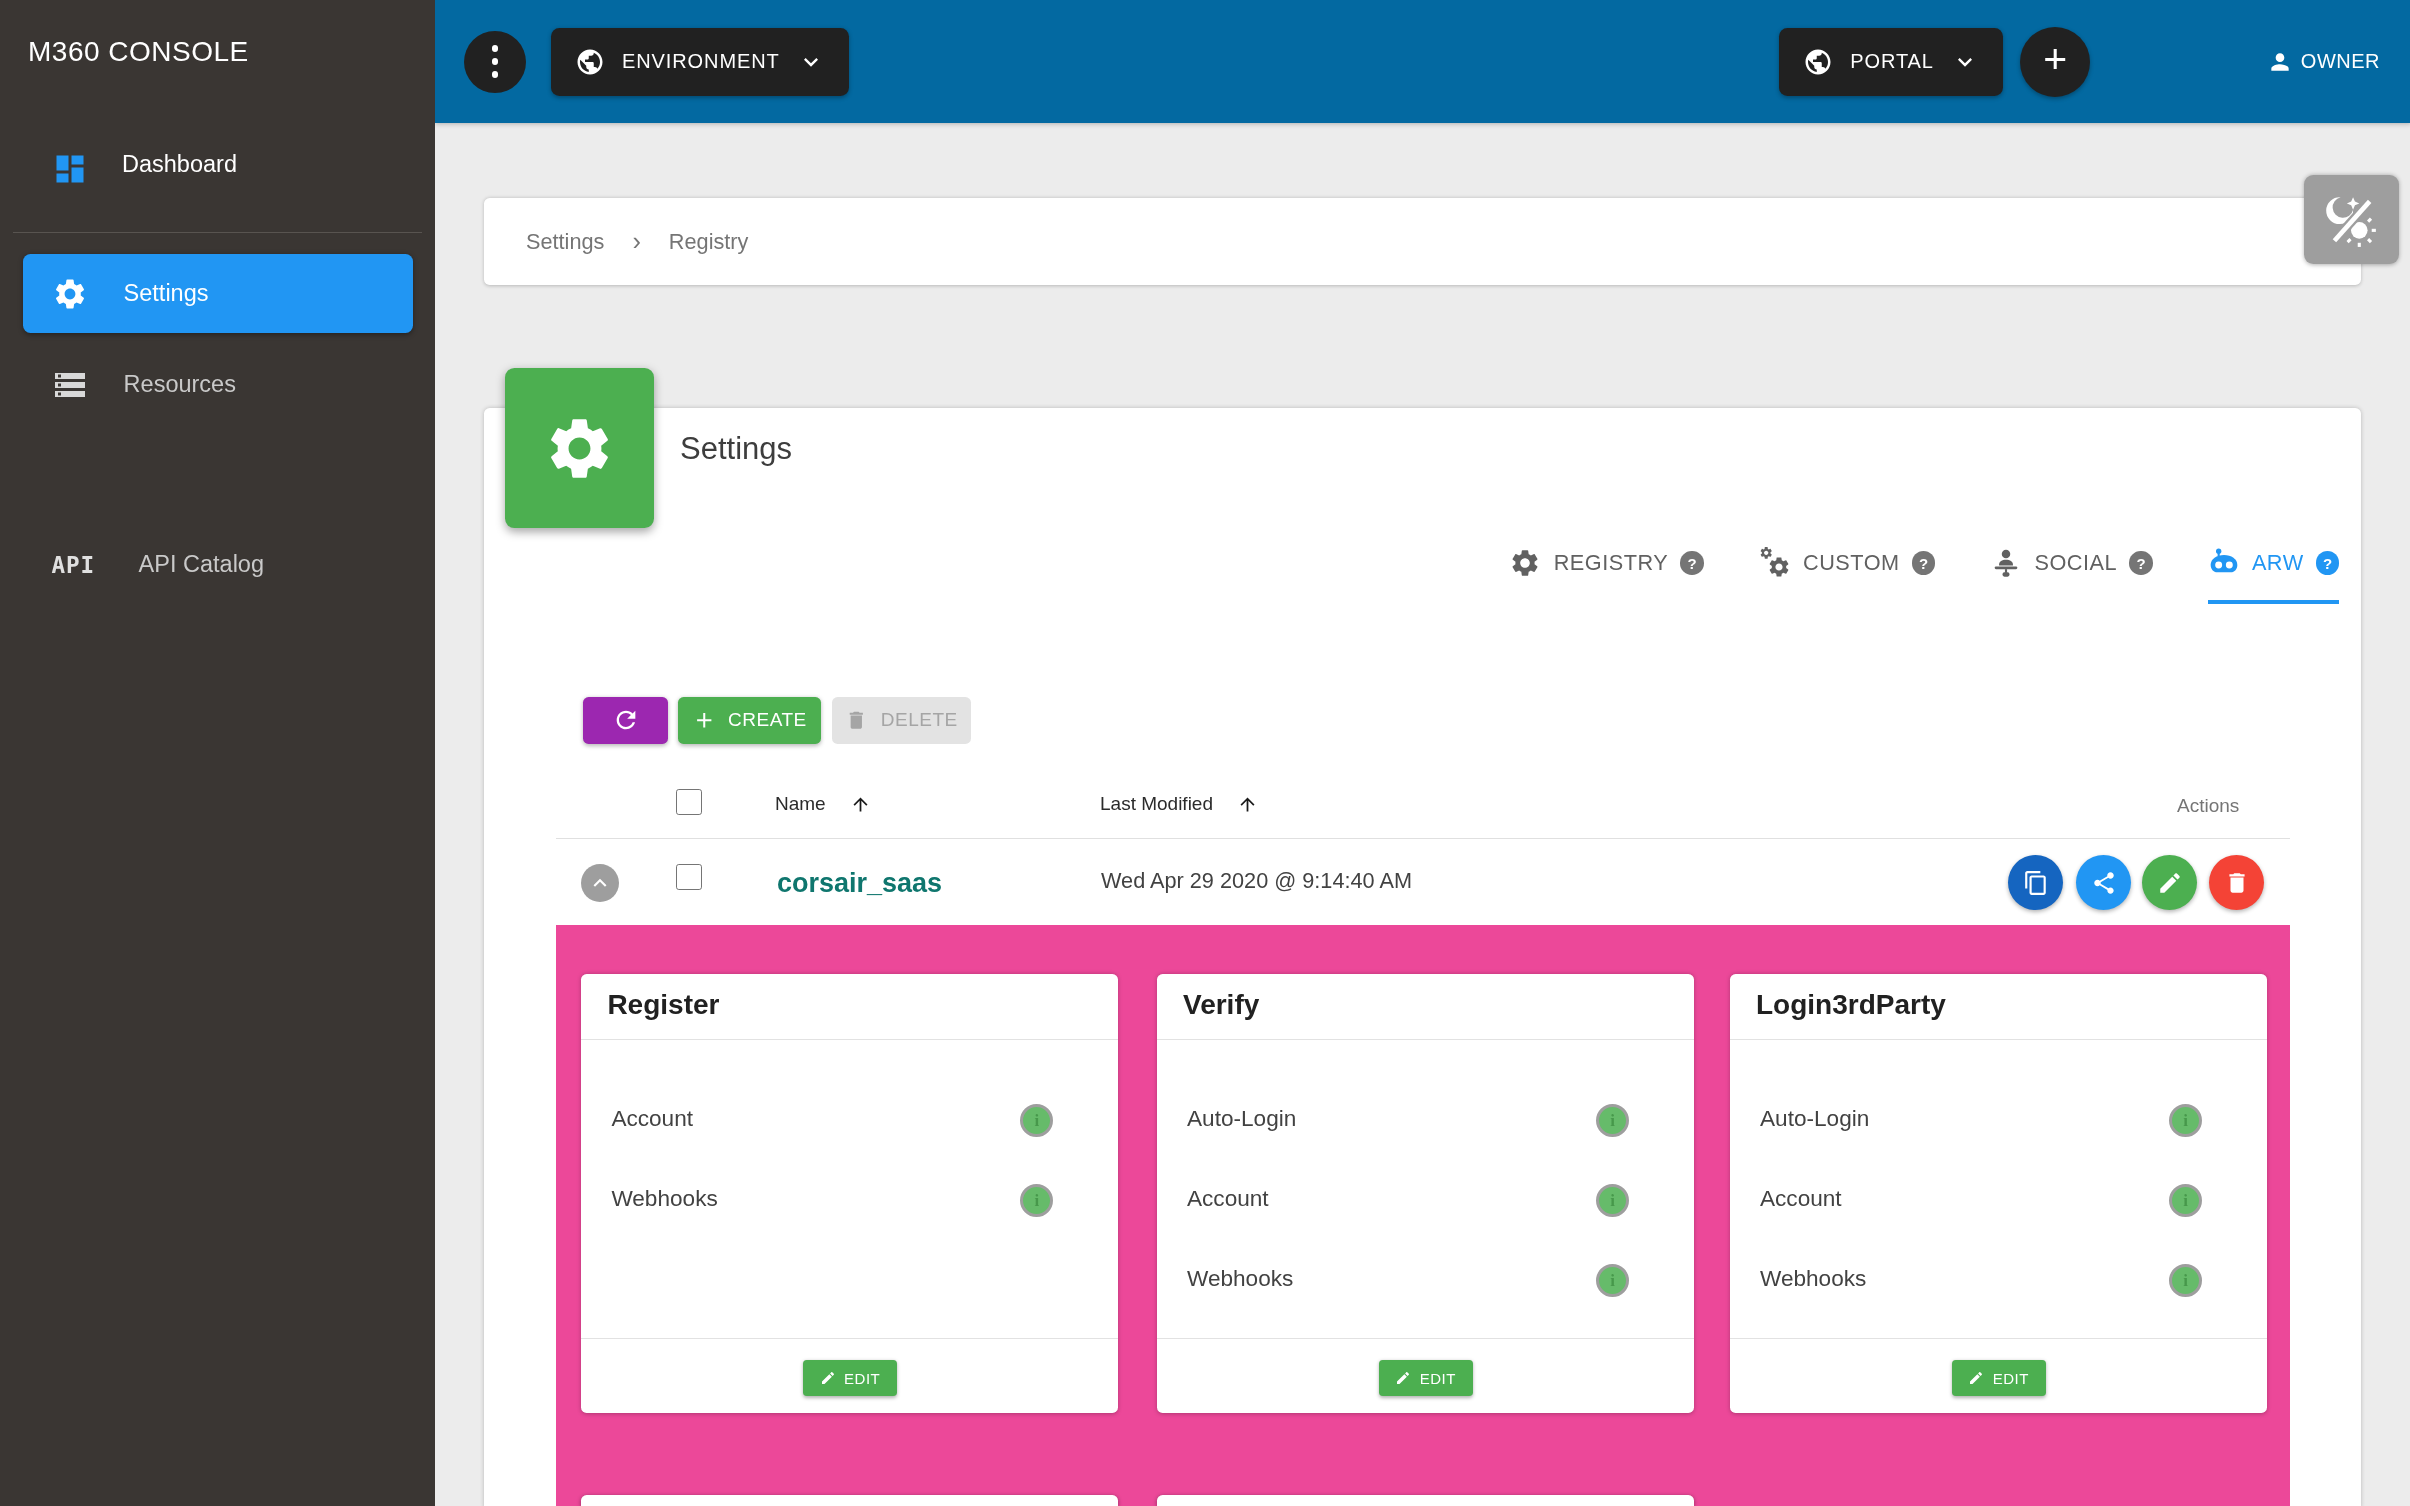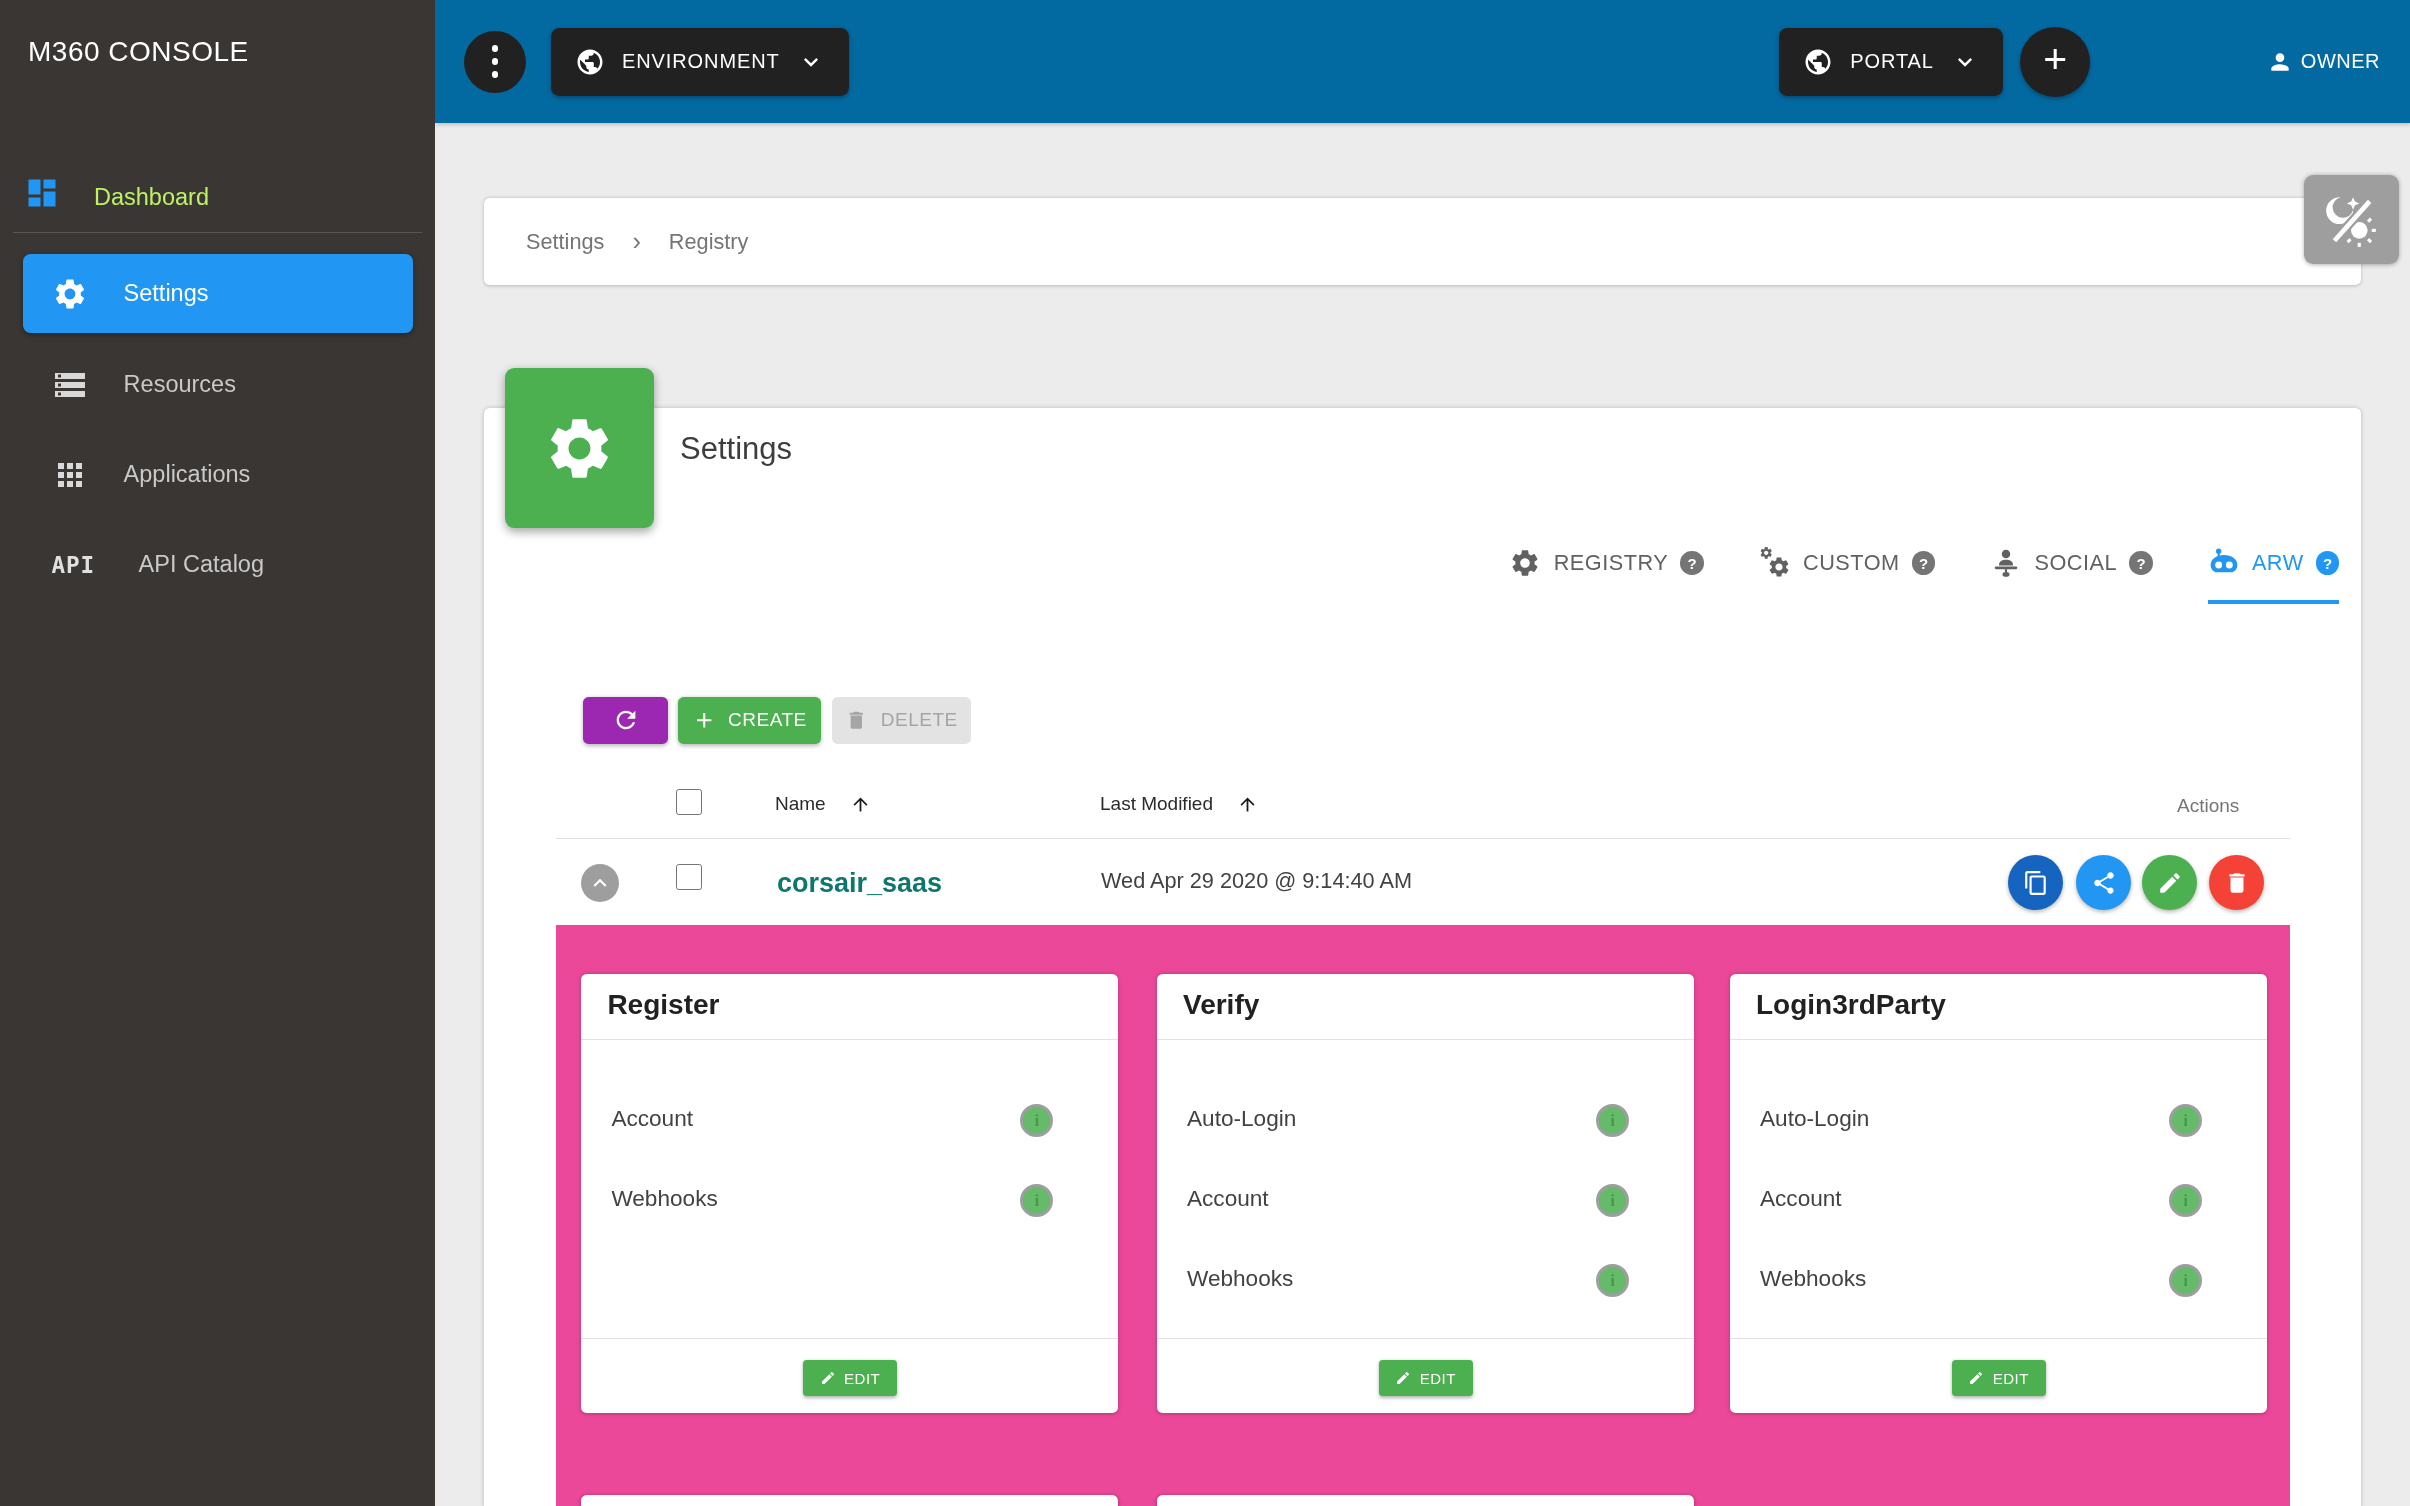--- a/index.html
+++ b/index.html
@@ -2,21 +2,21 @@
 <html style="font-size:15px"><head>
 <meta charset="utf-8">
 <style>
   * { margin:0; padding:0; box-sizing:border-box; }
   html,body { width:2411px; height:1507px; font-family:"Liberation Sans", sans-serif; }
   #app { position:relative; width:2411px; height:1507px; background:#ececec; overflow:hidden; }
 
   
   .sidebar { position:absolute; left:0; top:0; width:435px; height:1507px; background:#3A3633; z-index:6; }
   .brand { position:absolute; top:36px; left:28px; color:#fff; font-size:28px; font-weight:400; letter-spacing:0.5px; }
-  .nav-dash { position:absolute; top:151px; left:0; width:100%; height:60px; display:flex; align-items:flex-end; padding-left:24px; gap:34px; color:#bef264; font-size:23.5px; cursor:pointer; }
+  .nav-dash { position:absolute; top:151px; left:0; width:100%; height:60px; display:flex; align-items:flex-start; padding-left:52px; gap:34px; color:#ffffff; font-size:23.5px; cursor:pointer; }
   .nav-dash svg { width:36px; height:36px; fill:#2196F3; }
   .side-divider { position:absolute; top:232px; left:13px; width:409px; height:0.9px; background:#585450; }
   .nav-item { position:absolute; left:22.6px; width:390px; height:79px; border-radius:7.5px; display:flex; align-items:center; padding-left:29px; gap:36px; color:#c9c9c9; font-size:23.5px; cursor:pointer; }
   .nav-item svg { width:36px; height:36px; fill:#d9d9d9; }
   .nav-item.active { background:#2196F3; color:#fff; box-shadow:0 1.9px 5.6px rgba(0,0,0,.35); }
   .nav-item.active svg { fill:#fff; }
   .api-badge { font-family:"DejaVu Sans Mono", monospace; font-weight:bold; font-size:22.6px; color:#e0e0e0; letter-spacing:0.9px; width:51px; }
 
   
   .topbar { position:absolute; left:435px; top:0; width:1976px; height:123px; background:#0369a1; display:flex; align-items:center; padding:0 31px 0 29px; z-index:5; box-shadow:0 1.9px 4.7px rgba(0,0,0,.25); }
@@ -119,26 +119,20 @@
       <svg viewBox="0 0 24 24">
           <path d="M19.14 12.94c.04-.3.06-.61.06-.94 0-.32-.02-.64-.07-.94l2.03-1.58c.18-.14.23-.41.12-.61l-1.92-3.32c-.12-.22-.37-.29-.59-.22l-2.39.96c-.5-.38-1.03-.7-1.62-.94l-.36-2.54c-.04-.24-.24-.41-.48-.41h-3.84c-.24 0-.43.17-.47.41l-.36 2.54c-.59.24-1.13.57-1.62.94l-2.39-.96c-.22-.08-.47 0-.59.22L2.74 8.87c-.12.21-.08.47.12.61l2.03 1.58c-.05.3-.09.63-.09.94s.02.64.07.94l-2.03 1.58c-.18.14-.23.41-.12.61l1.92 3.32c.12.22.37.29.59.22l2.39-.96c.5.38 1.03.7 1.62.94l.36 2.54c.05.24.24.41.48.41h3.84c.24 0 .44-.17.47-.41l.36-2.54c.59-.24 1.13-.56 1.62-.94l2.39.96c.22.08.47 0 .59-.22l1.92-3.32c.12-.22.07-.47-.12-.61l-2.01-1.58zM12 15.6c-1.98 0-3.6-1.62-3.6-3.6s1.62-3.6 3.6-3.6 3.6 1.62 3.6 3.6-1.62 3.6-3.6 3.6z"></path>
         </svg>
       <span>Settings</span>
     </div>
     <div class="nav-item" style="top:345px">
       <svg viewBox="0 0 24 24">
           <path d="M2 20h20v-4H2v4zm2-3h2v2H4v-2zM2 4v4h20V4H2zm4 3H4V5h2v2zm-4 7h20v-4H2v4zm2-3h2v2H4v-2z"></path>
         </svg>
       <span>Resources</span>
-    </div>
-    <div class="nav-item" style="top:435px">
-      <svg viewBox="0 0 24 24">
-          <path d="M4 8h4V4H4v4zm6 0h4V4h-4v4zm6-4v4h4V4h-4zM4 14h4v-4H4v4zm6 0h4v-4h-4v4zm6 0h4v-4h-4v4zM4 20h4v-4H4v4zm6 0h4v-4h-4v4zm6 0h4v-4h-4v4z"></path>
-        </svg>
-      <span>Applications</span>
     </div>
     <div class="nav-item" style="top:525px">
       <span class="api-badge">API</span>
       <span>API Catalog</span>
     </div>
   </aside>
 
   <header class="topbar">
     <button class="dots-btn">
         <i></i>

